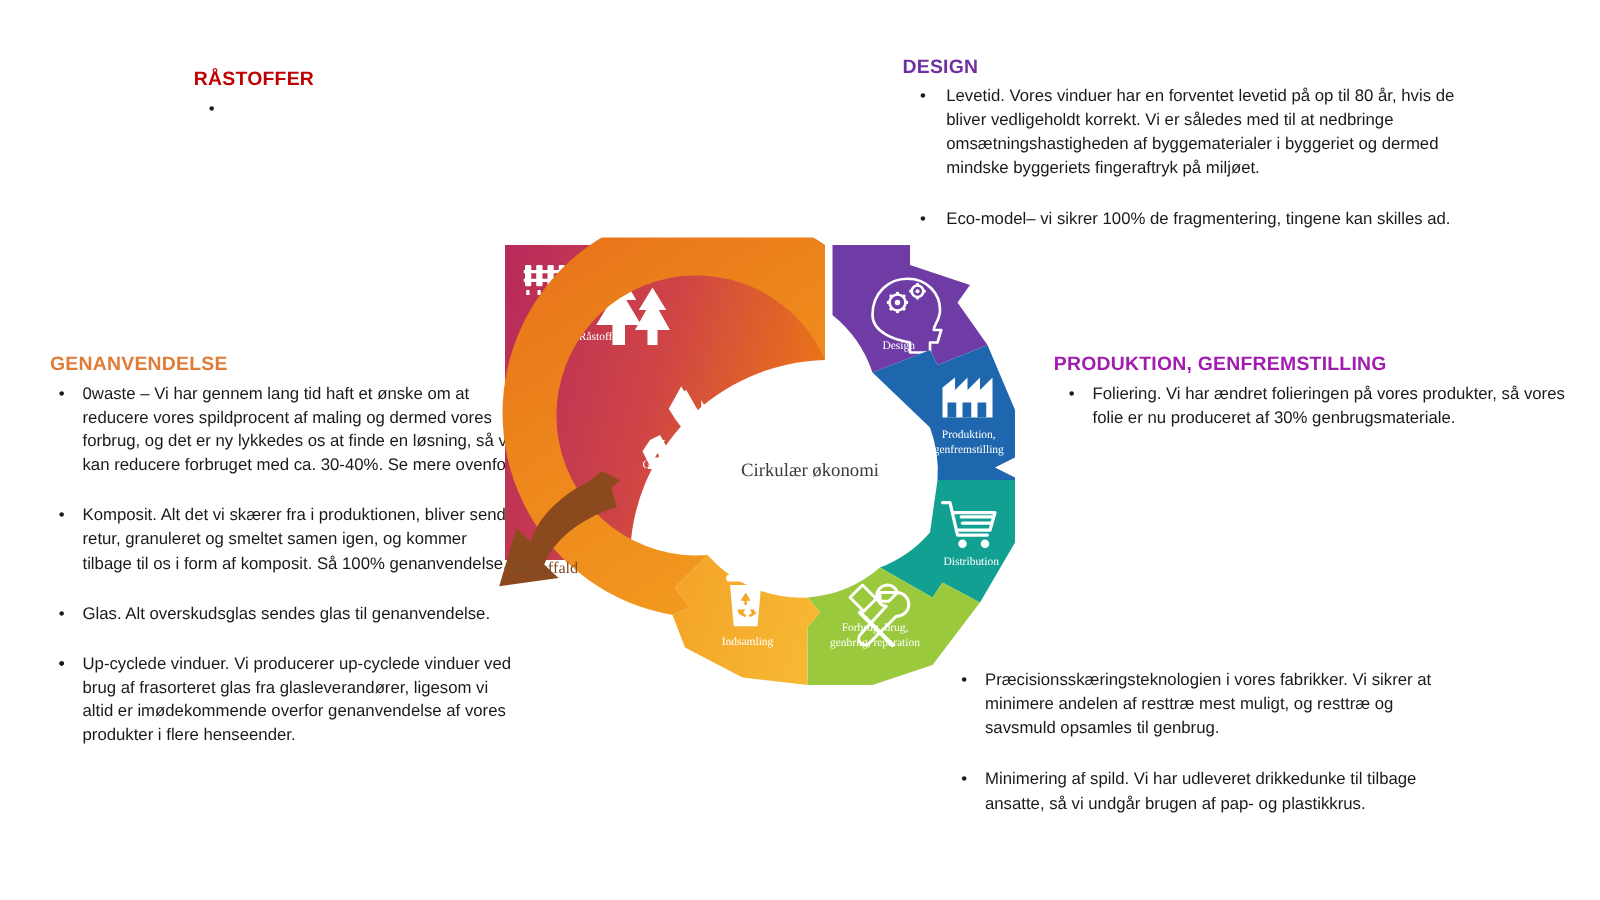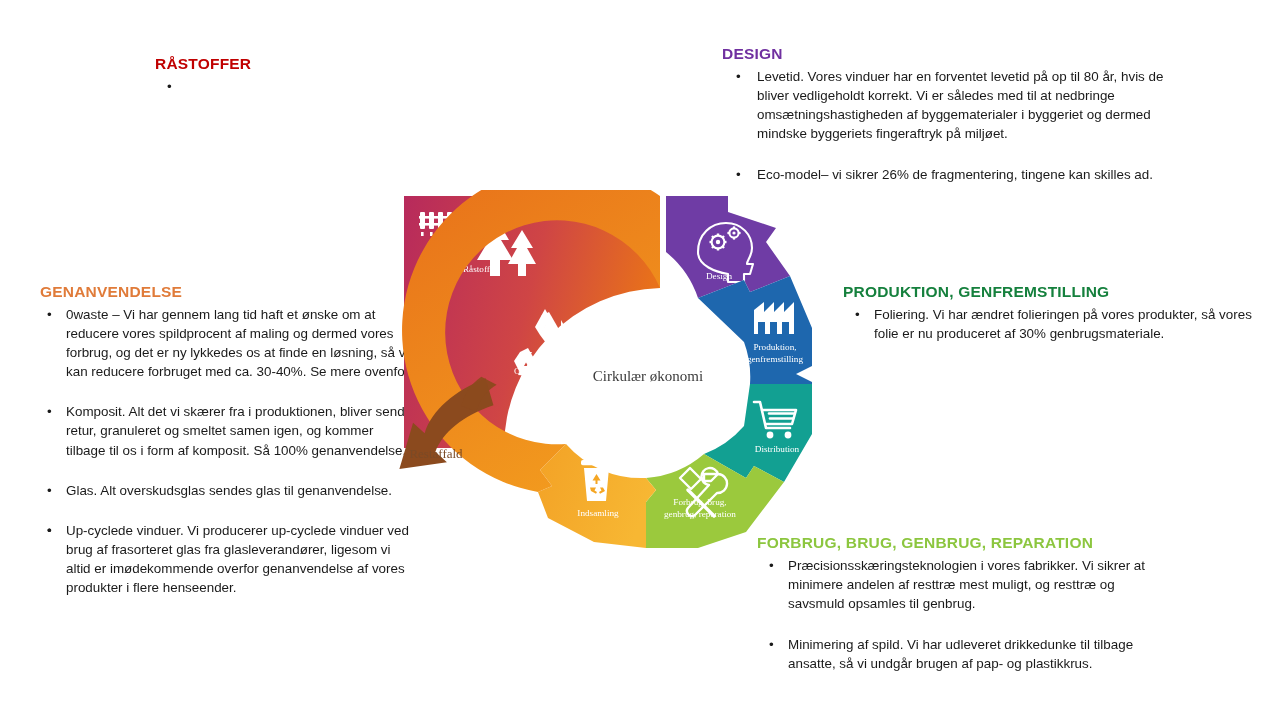--- a/index.html
+++ b/index.html
@@ -110,21 +110,21 @@
 
   <div class="block" id="blk-design">
     <h2 style="color:#7030A0;">DESIGN</h2>
     <ul class="bullets">
       <li>
         <span class="bullet-dot">•</span>
         <span>Levetid. Vores vinduer har en forventet levetid på op til 80 år, hvis de bliver vedligeholdt korrekt. Vi er således med til at nedbringe omsætningshastigheden af byggematerialer i byggeriet og dermed mindske byggeriets fingeraftryk på miljøet.</span>
       </li>
       <li>
         <span class="bullet-dot">•</span>
-        <span>Eco-model– vi sikrer 26% de fragmentering, tingene kan skilles ad.</span>
+        <span>Eco-model– vi sikrer 100% de fragmentering, tingene kan skilles ad.</span>
       </li>
     </ul>
   </div>
 
   <div class="block" id="blk-genanvendelse">
     <h2 style="color:#E07B39;">GENANVENDELSE</h2>
     <ul class="bullets">
       <li>
         <span class="bullet-dot">•</span>
         <span>0waste – Vi har gennem lang tid haft et ønske om at reducere vores spildprocent af maling og dermed vores forbrug, og det er ny lykkedes os at finde en løsning, så vi kan reducere forbruget med ca. 30-40%. Se mere ovenfor.</span>
@@ -141,31 +141,30 @@
         <span class="bullet-dot">•</span>
       </li>
       <li>
         <span class="bullet-dot">•</span>
         <span>Up-cyclede vinduer. Vi producerer up-cyclede vinduer ved brug af frasorteret glas fra glasleverandører, ligesom vi altid er imødekommende overfor genanvendelse af vores produkter i flere henseender.</span>
       </li>
     </ul>
   </div>
 
   <div class="block" id="blk-produktion">
-    <h2 style="color:#15803d;">PRODUKTION, GENFREMSTILLING</h2>
+    <h2 style="color:#a21caf;">PRODUKTION, GENFREMSTILLING</h2>
     <ul class="bullets">
       <li>
         <span class="bullet-dot">•</span>
         <span>Foliering. Vi har ændret folieringen på vores produkter, så vores folie er nu produceret af 30% genbrugsmateriale.</span>
       </li>
     </ul>
   </div>
 
   <div class="block" id="blk-forbrug">
-    <h2 style="color:#8CC63F;">FORBRUG, BRUG, GENBRUG, REPARATION</h2>
     <ul class="bullets">
       <li>
         <span class="bullet-dot">•</span>
         <span>Præcisionsskæringsteknologien i vores fabrikker. Vi sikrer at minimere andelen af resttræ mest muligt, og resttræ og savsmuld opsamles til genbrug.</span>
       </li>
       <li>
         <span class="bullet-dot">•</span>
         <span>Minimering af spild. Vi har udleveret drikkedunke til tilbage ansatte, så vi undgår brugen af pap- og plastikkrus.</span>
       </li>
     </ul>

